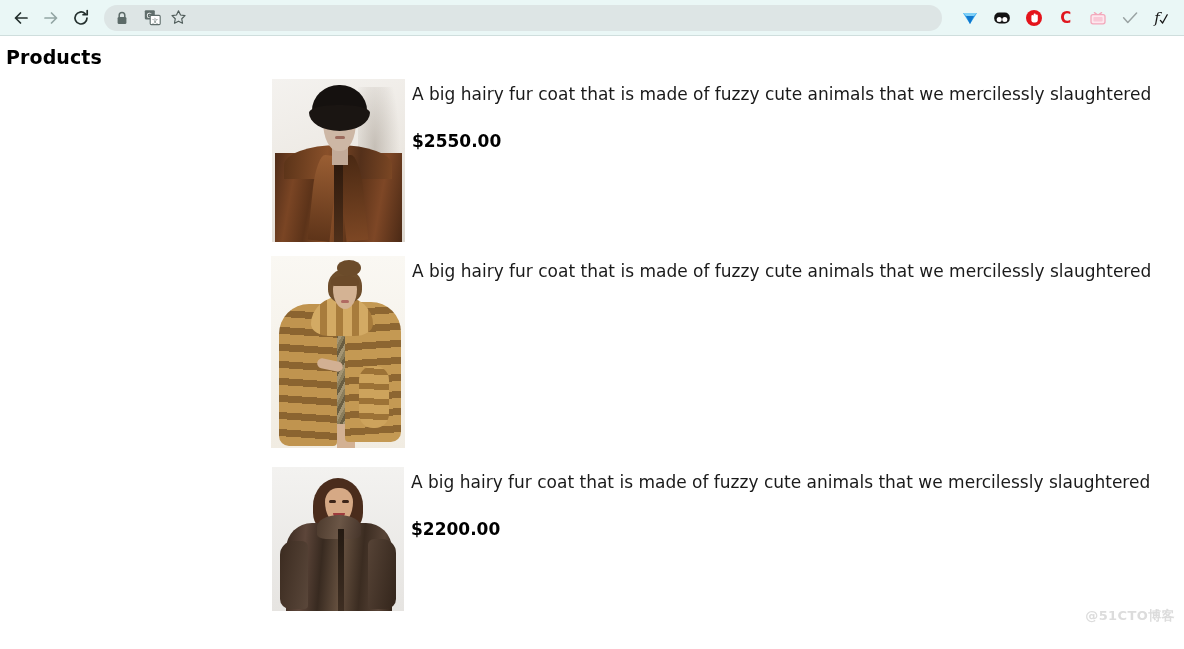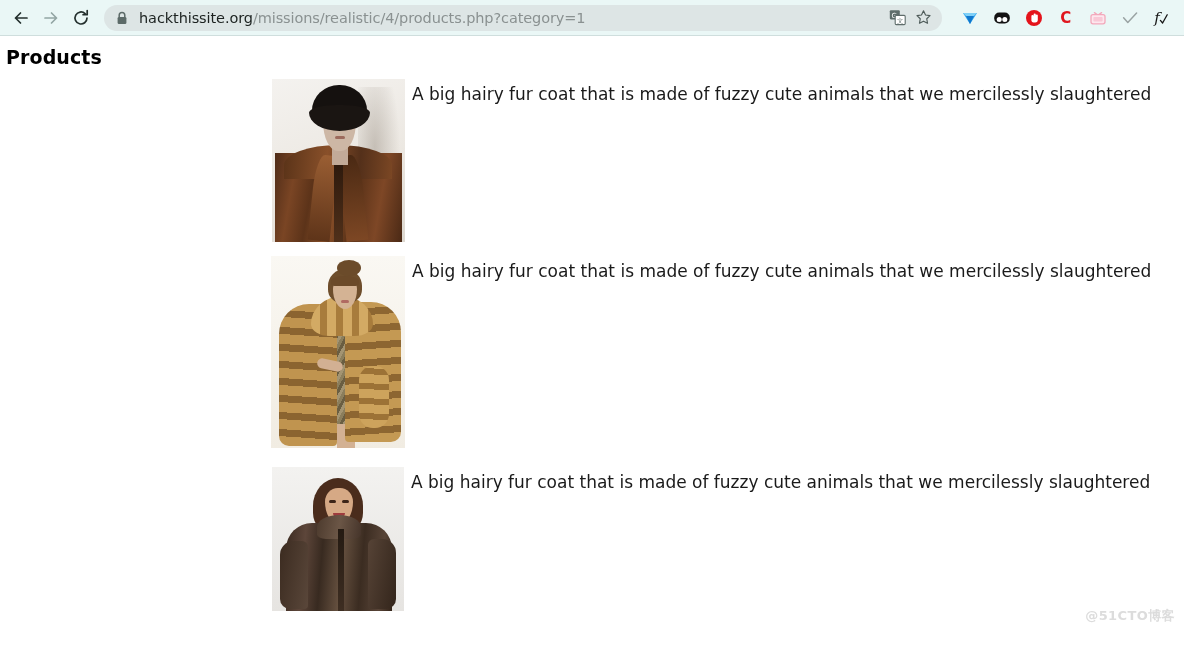--- a/index.html
+++ b/index.html
@@ -264,21 +264,20 @@
     </svg>
   </div>
 
   <div class="omnibox">
     <span class="lock-icon">
       <svg width="12" height="14" viewBox="0 0 12 14" aria-hidden="true">
         <path d="M3.2 6V4.2a2.8 2.8 0 0 1 5.6 0V6" fill="none" stroke="#5c6a68" stroke-width="1.5"></path>
         <rect x="1.6" y="5.9" width="8.8" height="7.2" rx="1.3" fill="#5c6a68"></rect>
       </svg>
     </span>
-    <span class="url-text"><span class="domain">hackthissite.org</span><span>/missions/realistic/4/products.php?category=1</span></span>
 
     <span class="omni-action">
       <svg width="17" height="17" viewBox="0 0 17 17" aria-hidden="true">
         <rect x="0.8" y="1.2" width="10" height="9.2" rx="1.1" fill="#5f6d6b"></rect>
         <text x="2.4" y="8.6" font-family="DejaVu Sans, sans-serif" font-size="7" fill="#ffffff">G</text>
         <rect x="6.2" y="6.4" width="10" height="9.2" rx="1.1" fill="#ffffff" stroke="#5f6d6b" stroke-width="1.1"></rect>
         <text x="8" y="13.8" font-family="DejaVu Sans, sans-serif" font-size="6.4" fill="#5f6d6b">文</text>
       </svg>
     </span>
 
@@ -361,20 +360,21 @@
         <div class="ph neck"></div>
         <div class="ph face"></div>
         <div class="ph eyeL"></div>
         <div class="ph eyeR"></div>
         <div class="ph lip"></div>
         <div class="ph hat"></div>
         <div class="ph hat2"></div>
       </div>
       <div class="product-info">
         <p class="product-desc">A big hairy fur coat that is made of fuzzy cute animals that we mercilessly slaughtered</p>
+        <p class="product-price">$2550.00</p>
       </div>
     </div>
 
     <div class="product-row" style="margin-top:14px;">
       <div class="product-thumb p2 ph" style="position:relative;margin-left:246px;">
         <div class="ph dress"></div>
         <div class="ph legs"></div>
         <div class="ph neck2"></div>
         <div class="ph coatL"></div>
         <div class="ph coatR"></div>
@@ -400,19 +400,20 @@
         <div class="ph eye3R"></div>
         <div class="ph smile"></div>
         <div class="ph coat3"></div>
         <div class="ph collar3"></div>
         <div class="ph seam"></div>
         <div class="ph sleeve3L"></div>
         <div class="ph sleeve3R"></div>
       </div>
       <div class="product-info">
         <p class="product-desc">A big hairy fur coat that is made of fuzzy cute animals that we mercilessly slaughtered</p>
+        <p class="product-price">$2200.00</p>
       </div>
     </div>
 
   </div>
 
   <div class="watermark">@51CTO博客</div>
 </div>
 
 </body></html>

